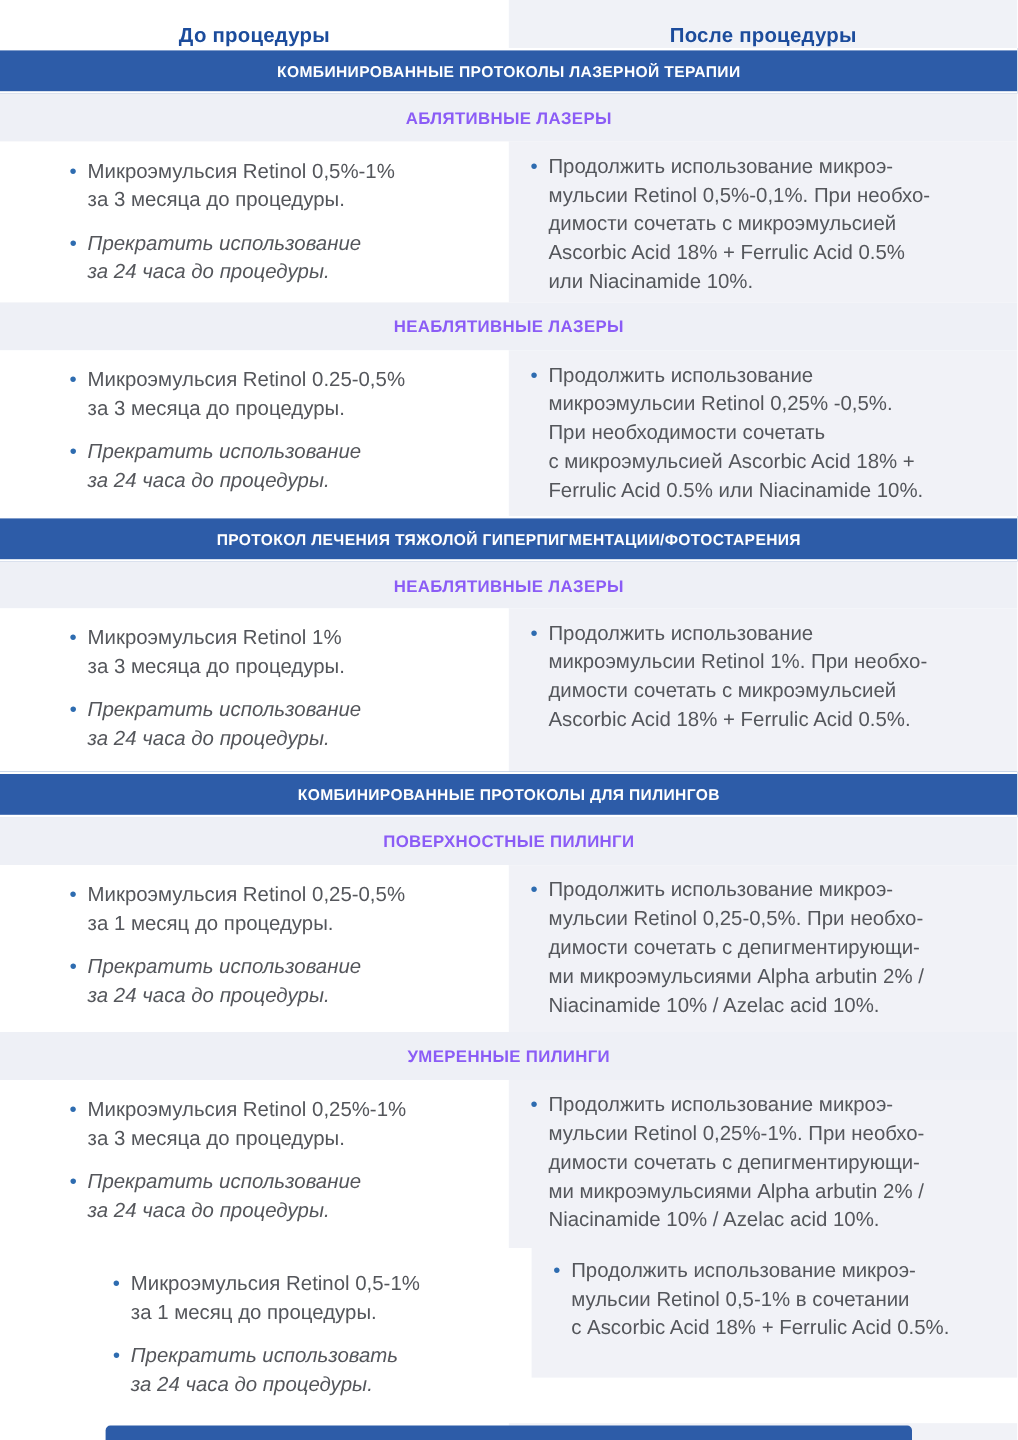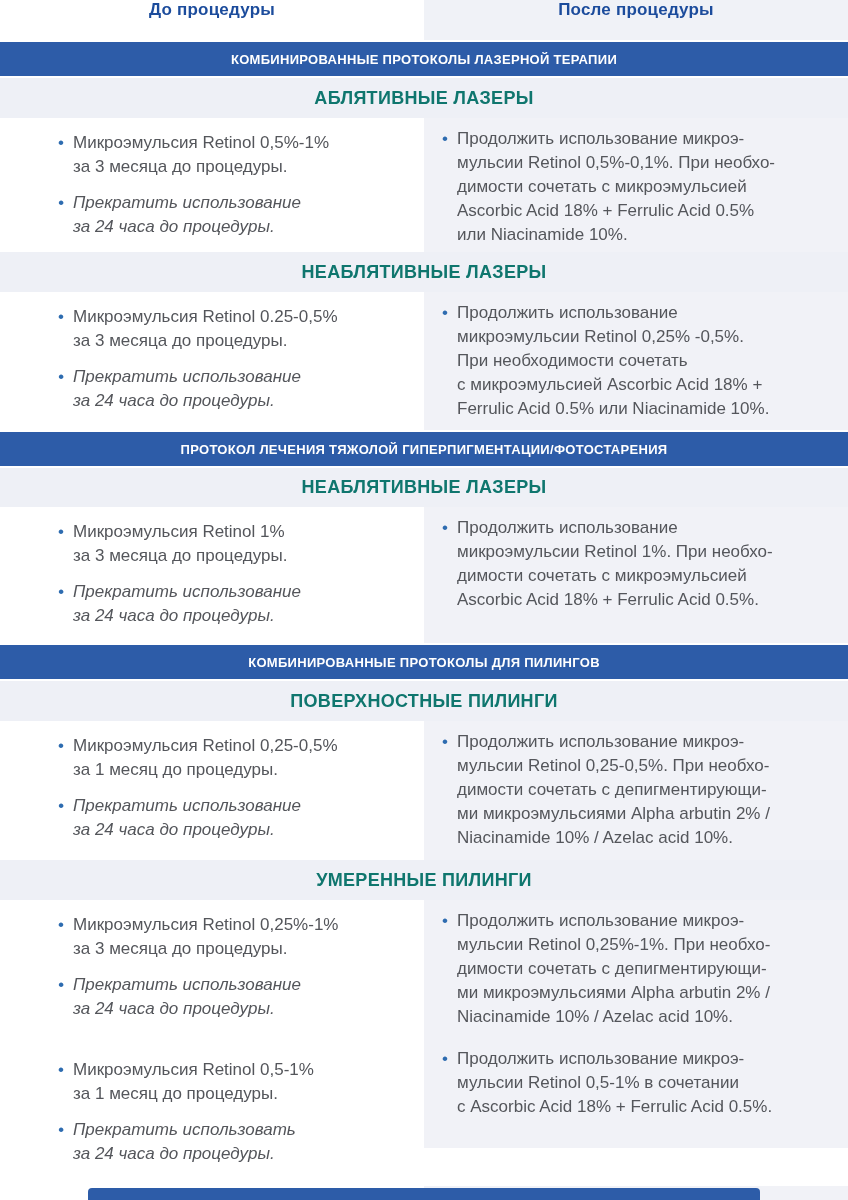--- a/index.html
+++ b/index.html
@@ -7,46 +7,46 @@
     width:848px; height:1200px;
     font-family:"Liberation Sans", sans-serif;
     background:#ffffff;
     display:flex; flex-direction:column;
     overflow:hidden;
     position:relative;
   }
   
   .header-row { flex:0 0 40px; display:flex; }
   .header-cell {
-    width:50%; display:flex; align-items:flex-start; justify-content:center;
+    width:50%; display:flex; align-items:flex-end; justify-content:center;
     font-size:17px; font-weight:bold; color:#1c4c9c; letter-spacing:.2px;
   }
   .header-cell.right { background:#f0f2f7; }
   
   .banner {
     flex:0 0 38px; box-sizing:border-box;
     background:#2d5ca8; color:#ffffff;
     border-top:2px solid #ffffff; border-bottom:2px solid #ffffff;
     display:flex; align-items:center; justify-content:center;
     font-size:13px; font-weight:bold; letter-spacing:.3px;
     text-align:center;
   }
   
   .section-band {
     flex:0 0 40px;
-    background:#eef0f6; color:#0f766e;
+    background:#eef0f6; color:#8b5cf6;
     display:flex; align-items:center; justify-content:center;
-    font-size:18px; font-weight:bold; letter-spacing:.3px;
+    font-size:14px; font-weight:bold; letter-spacing:.3px;
   }
   
   .content-row { display:flex; flex-shrink:0; }
   .content-col { width:50%; box-sizing:border-box; }
   .content-col.left  { background:#ffffff; padding:13px 18px 0 58px; }
   .content-col.right { background:#f1f2f7; padding:9px 18px 0 18px; }
-  .content-row.tight .content-col.left  { padding-top:18px; }
+  .content-row.tight .content-col.left  { padding-top:18px;margin-left:36px; }
   .content-row.tight .content-col.right { padding-top:7px; }
   ul.bullets { list-style:none; margin:0; padding:0; }
   ul.bullets li {
     position:relative; padding-left:15px;
     font-size:17px; line-height:24px; color:#54565b;
   }
   ul.bullets li + li { margin-top:12px;font-style:italic; }
   ul.bullets li::before {
     content:"•"; position:absolute; left:0; top:0;
     color:#2e6cb0; font-size:17px; line-height:24px;

